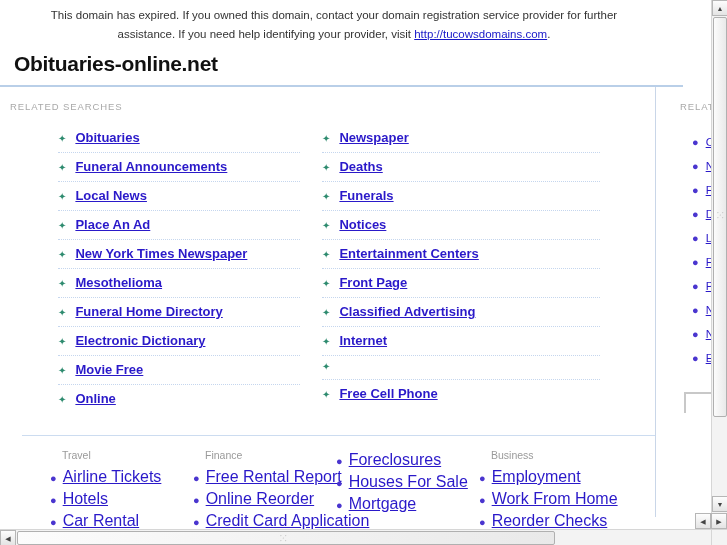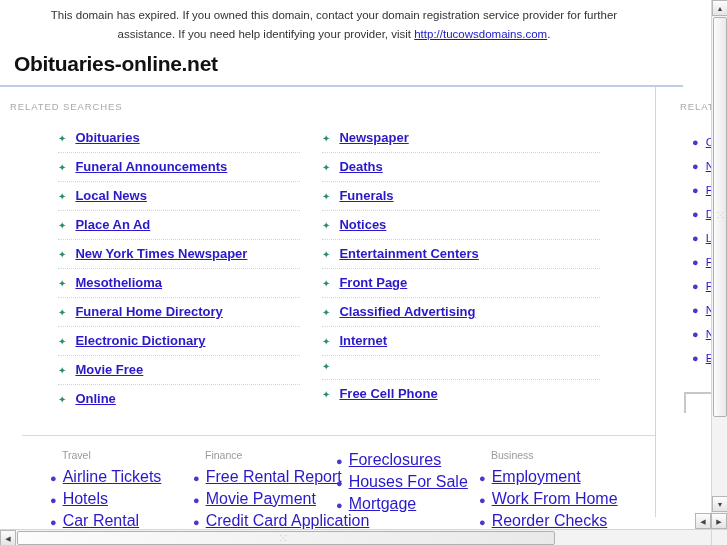--- a/index.html
+++ b/index.html
@@ -409,21 +409,21 @@
               </div>
           </div>
           <div class="cat-col">
             <div class="cat-head">Finance</div>
             <div class="cat-item">
                 <span class="cat-dot">●</span>
                 <a href="#">Free Rental Report</a>
               </div>
             <div class="cat-item">
                 <span class="cat-dot">●</span>
-                <a href="#">Movie Payment</a>
+                <a href="#">Online Reorder</a>
               </div>
             <div class="cat-item">
                 <span class="cat-dot">●</span>
                 <a href="#">Credit Card Application</a>
               </div>
           </div>
           <div class="cat-col">
             <div class="cat-item">
                 <span class="cat-dot">●</span>
                 <a href="#">Foreclosures</a>

